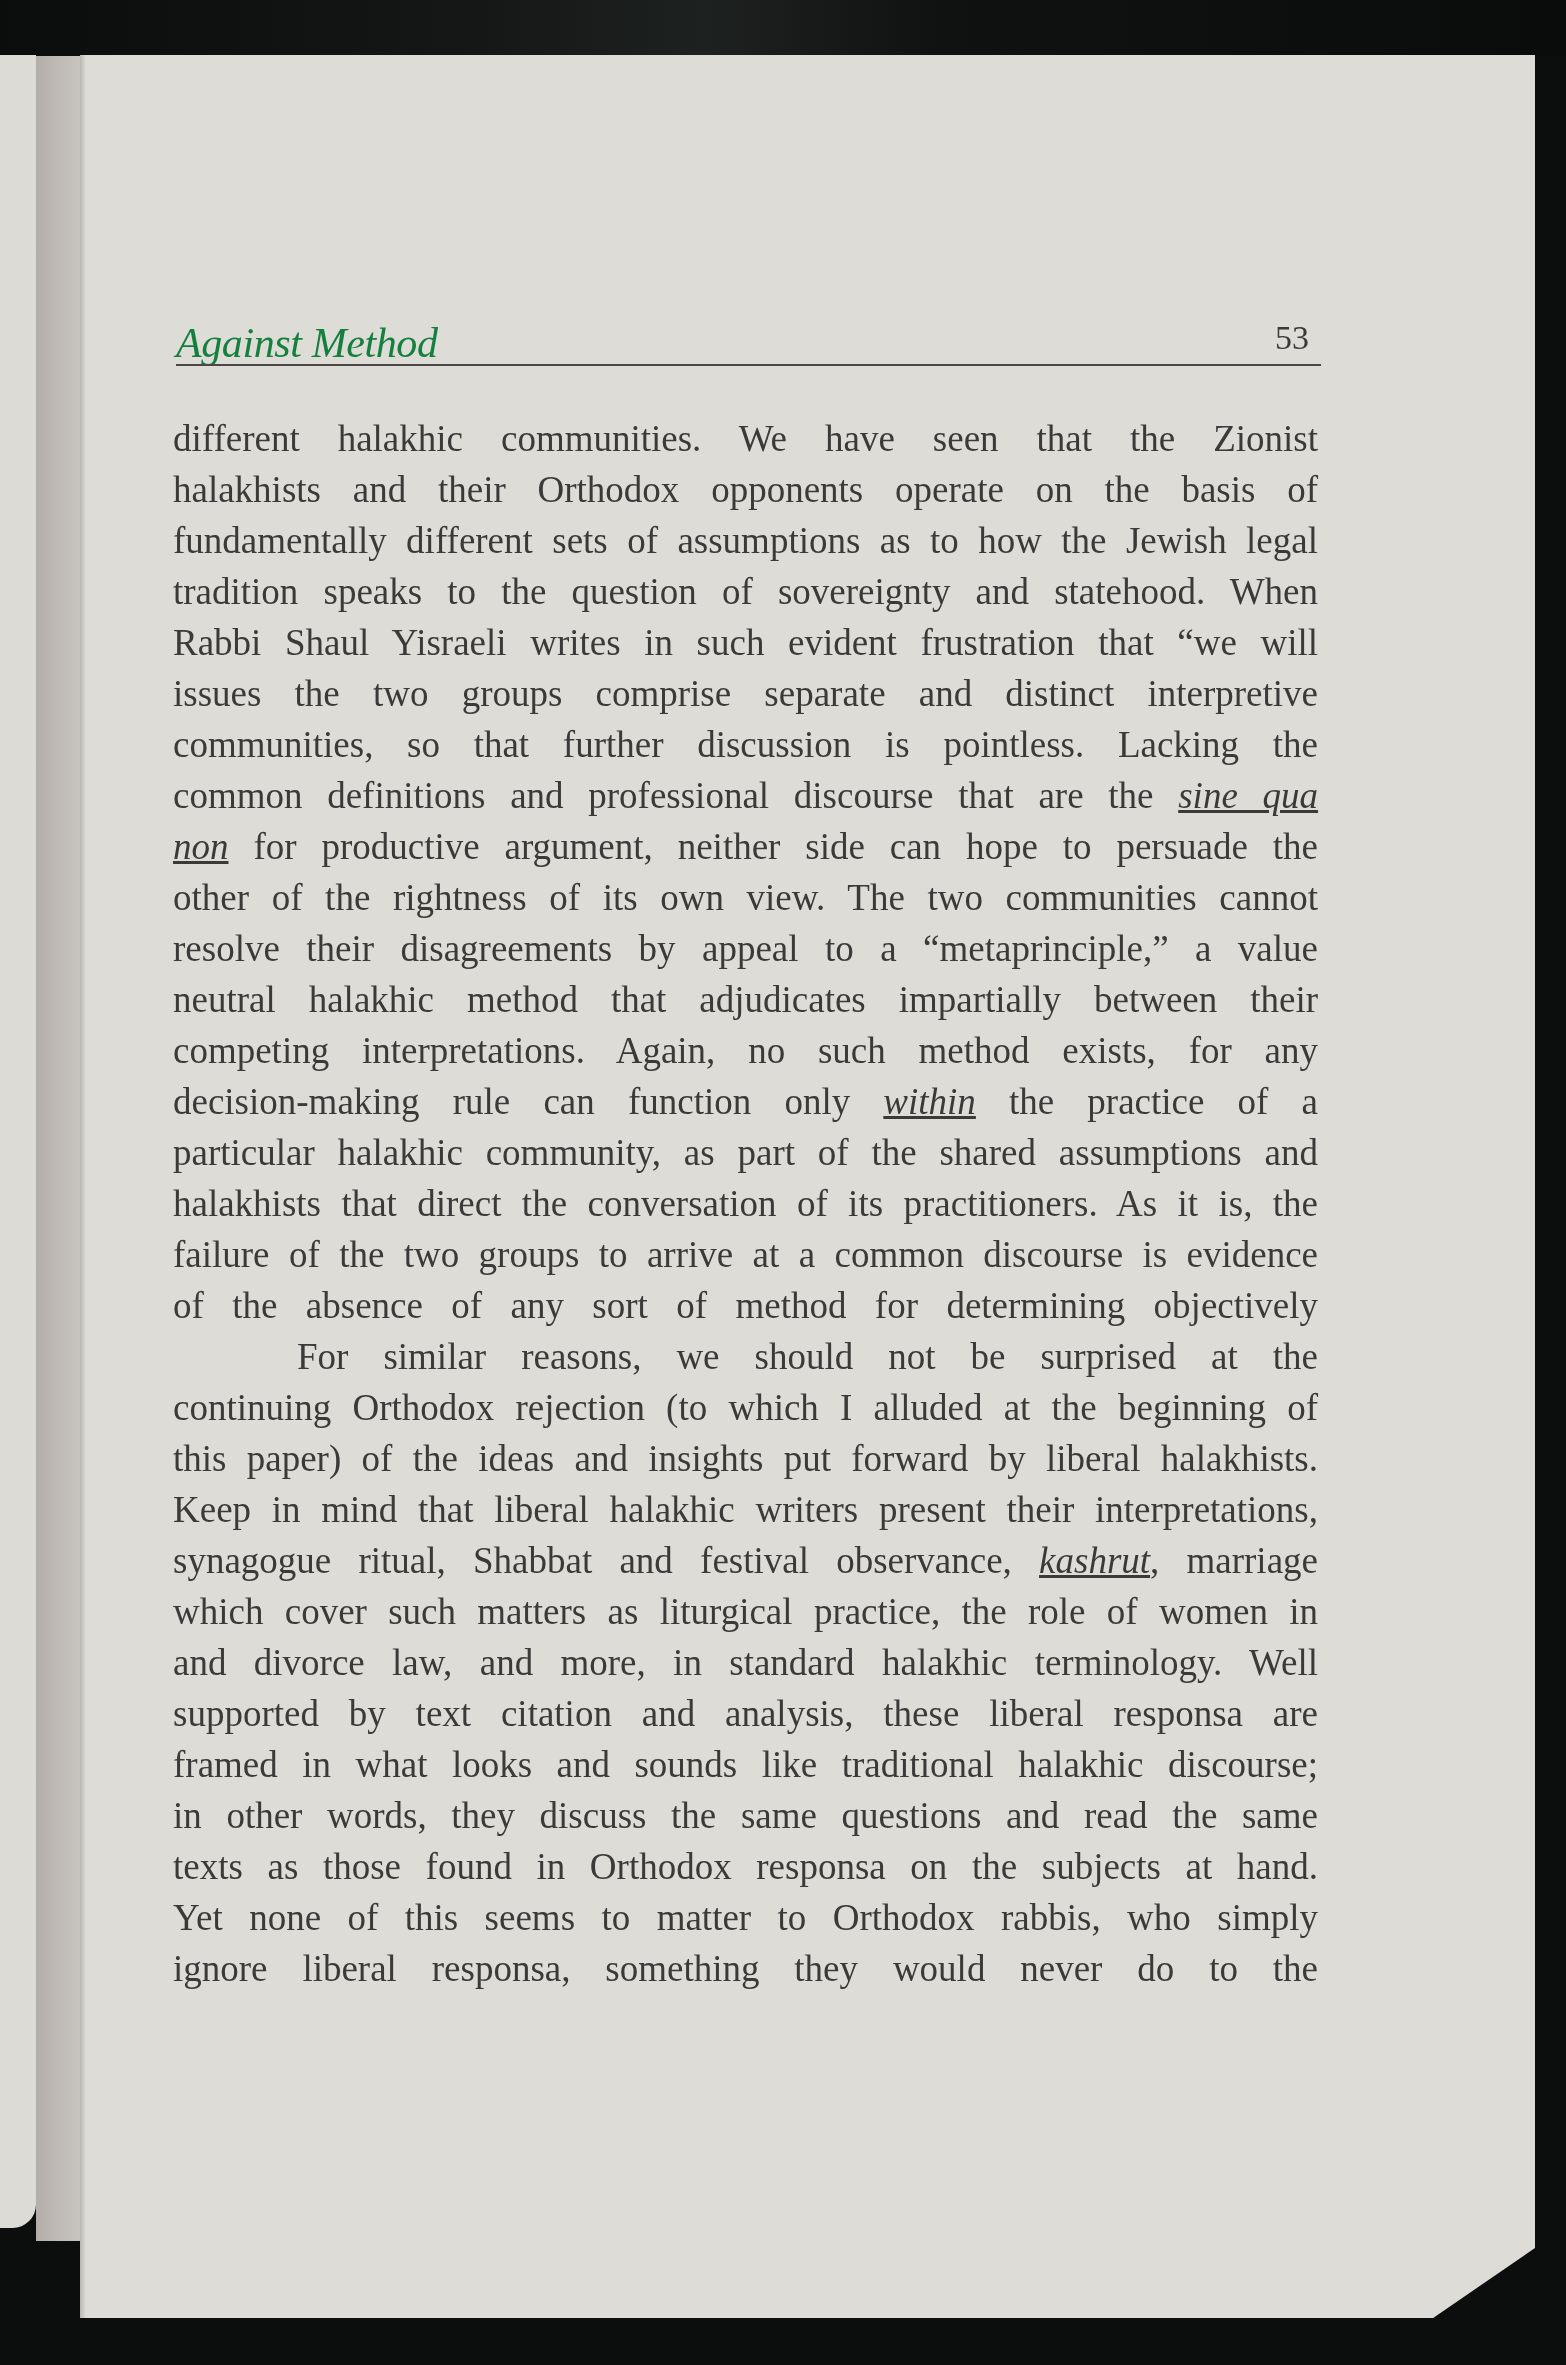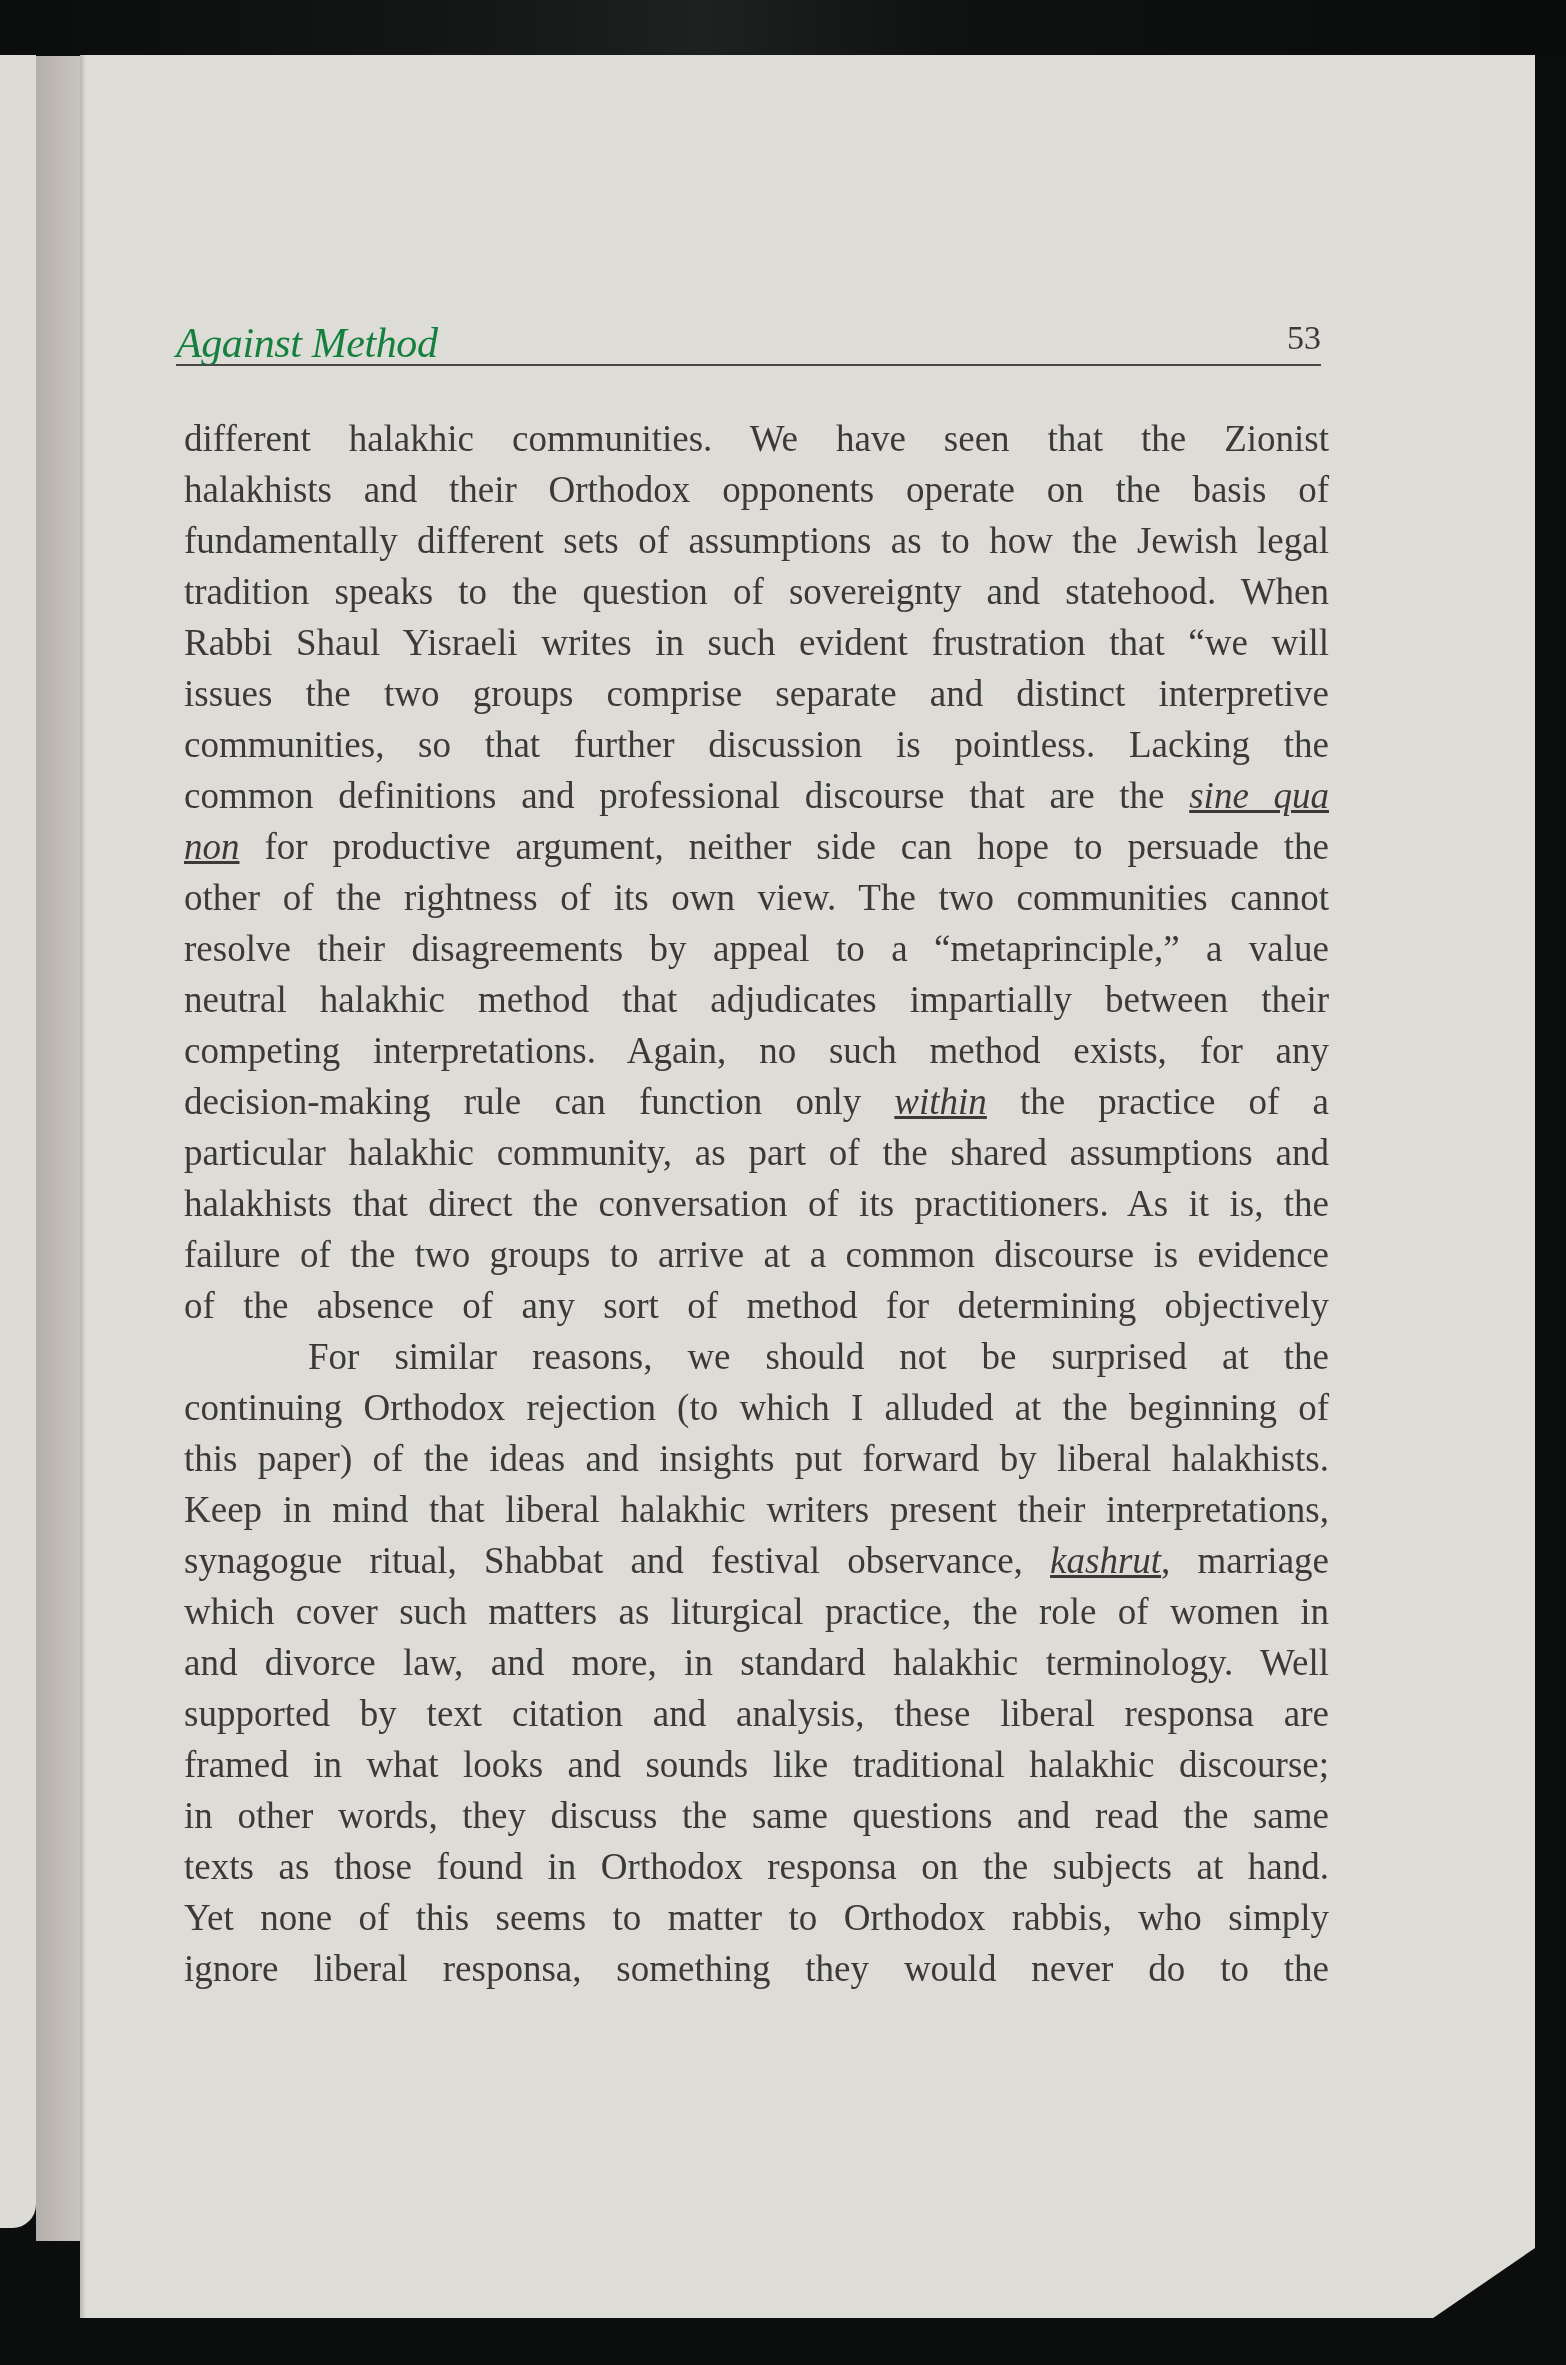--- a/index.html
+++ b/index.html
@@ -58,36 +58,36 @@
       left: 0; right: 0;
       top: 0;
       text-align: left;
       font-style: italic;
       font-size: 42px;
       color: #15803d;
       letter-spacing: -0.4px;
     }
     .running-head-folio {
       position: absolute;
-      right: 0;
+      right: 12px;
       top: 0;
       font-size: 34px;
       color: #3a3938;
     }
     .head-rule {
       position: absolute;
       left: 176px;
       top: 364px;
       width: 1145px;
       height: 2.3px;
       background: #4a4846;
     }
     .body-text {
       position: absolute;
-      left: 184px;
+      left: 173px;
       top: 413px;
       width: 1145px;
       color: #3b3a39;
       font-size: 37px;
       line-height: 51px;
     }
     .line {
       display: block;
       text-align: justify;
       text-align-last: justify;

